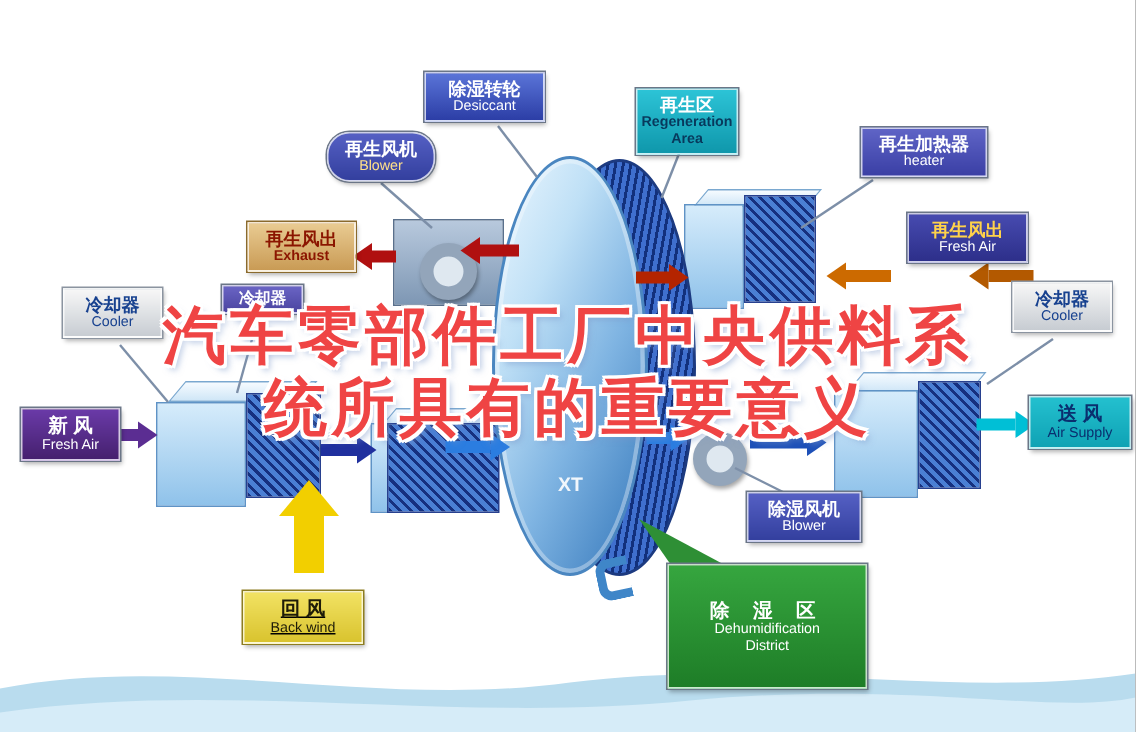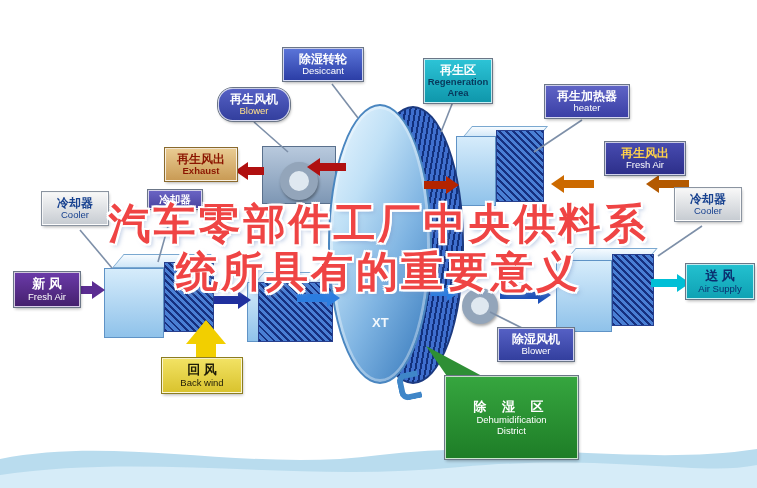--- a/index.html
+++ b/index.html
@@ -14,37 +14,37 @@
   .lbl { position:absolute; z-index:6; text-align:center; padding:3px 2px;
          border:1px solid rgba(255,255,255,.75); box-shadow:0 0 0 1px #6b7687, 1px 2px 3px rgba(0,0,0,.3); }
   .lbl .zh { display:block; font-weight:bold; font-size:12px; color:#fff; white-space:pre; line-height:1.2; }
   .lbl .en { display:block; font-size:9.5px; color:#fff; line-height:1.15; }
 
   #lbl-desiccant    { left:283px; top:48px;  width:80px; background:linear-gradient(#5a74d8,#2c3ea6); }
   #lbl-regen-area   { left:424px; top:42px;  width:68px; background:linear-gradient(#2cc3d6,#0f97ab);margin-top:17px; }
   #lbl-regen-area .en { color:#08395c; font-weight:bold; }
   #lbl-regen-blower { left:218px; top:88px;  width:72px; background:linear-gradient(#5560c4,#333f9e);border-radius:15px; }
   #lbl-regen-blower .en { color:#ffe089; }
-  #lbl-regen-heater { left:545px; top:85px;  width:84px; background:linear-gradient(#5f64c6,#3a3fa5); }
+  #lbl-regen-heater { left:574px; top:85px;  width:84px; background:linear-gradient(#5f64c6,#3a3fa5); }
   #lbl-exhaust      { left:165px; top:148px; width:72px; background:linear-gradient(#e9cb92,#c99b55); box-shadow:0 0 0 1px #8a6a2d,1px 2px 3px rgba(0,0,0,.3); }
   #lbl-exhaust .zh, #lbl-exhaust .en { color:#8b1500; font-weight:bold; }
   #lbl-regen-inlet  { left:605px; top:142px; width:80px; background:linear-gradient(#474bb0,#2d2f8a); }
   #lbl-regen-inlet .zh { color:#ffd24a; }
   #lbl-cooler-left  { left:42px;  top:192px; width:66px; background:linear-gradient(#f7f7f7,#c7ccd2); box-shadow:0 0 0 1px #8b94a0,1px 2px 3px rgba(0,0,0,.3); }
   #lbl-cooler-left .zh, #lbl-cooler-left .en { color:#17418f; }
   #lbl-cooler-mid   { left:148px; top:190px; width:54px; background:linear-gradient(#6a64c4,#4a44a0); padding:2px; }
   #lbl-cooler-mid .zh { font-size:10.5px; }
   #lbl-cooler-right { left:675px; top:188px; width:66px; background:linear-gradient(#f7f7f7,#c7ccd2); box-shadow:0 0 0 1px #8b94a0,1px 2px 3px rgba(0,0,0,.3); }
   #lbl-cooler-right .zh, #lbl-cooler-right .en { color:#17418f; }
   #lbl-fresh-air    { left:14px;  top:272px; width:66px; background:linear-gradient(#6a3aa8,#45206e); }
   #lbl-fresh-air .zh { font-size:13px; }
   #lbl-air-supply   { left:686px; top:264px; width:68px; background:linear-gradient(#23c0cf,#0fa2b4); }
   #lbl-air-supply .zh, #lbl-air-supply .en { color:#0a2f6f; }
   #lbl-air-supply .zh { font-size:13px; }
-  #lbl-back-wind    { left:162px; top:358px; width:80px; background:linear-gradient(#f2e263,#d9c32e); box-shadow:0 0 0 1px #8d7d20,1px 2px 3px rgba(0,0,0,.3); }
+  #lbl-back-wind    { left:162px; top:394px; width:80px; background:linear-gradient(#f2e263,#d9c32e); box-shadow:0 0 0 1px #8d7d20,1px 2px 3px rgba(0,0,0,.3);text-decoration:underline; }
   #lbl-back-wind .zh, #lbl-back-wind .en { color:#1e1c08; }
   #lbl-back-wind .zh { font-size:13px; }
   #lbl-dehumid-blower { left:498px; top:328px; width:76px; background:linear-gradient(#5560c4,#333f9e); }
   #lbl-dehumid-zone { left:445px; top:376px; width:133px; background:linear-gradient(#36a63f,#1e7d27); padding:22px 2px; }
   #lbl-dehumid-zone .zh { font-size:13px; letter-spacing:6px; }
 
   
   .roof { position:absolute; z-index:2; background:linear-gradient(#f6fbff,#cfe6f7); border:1px solid #7aa8d0; transform:skewX(-40deg); transform-origin:0 100%; }
   .face { position:absolute; z-index:2; border:1px solid #5f93c6; background:linear-gradient(#d6ecfb,#8fc2ea); }
   .hatch { position:absolute; z-index:2; border:1px solid #27408f;

